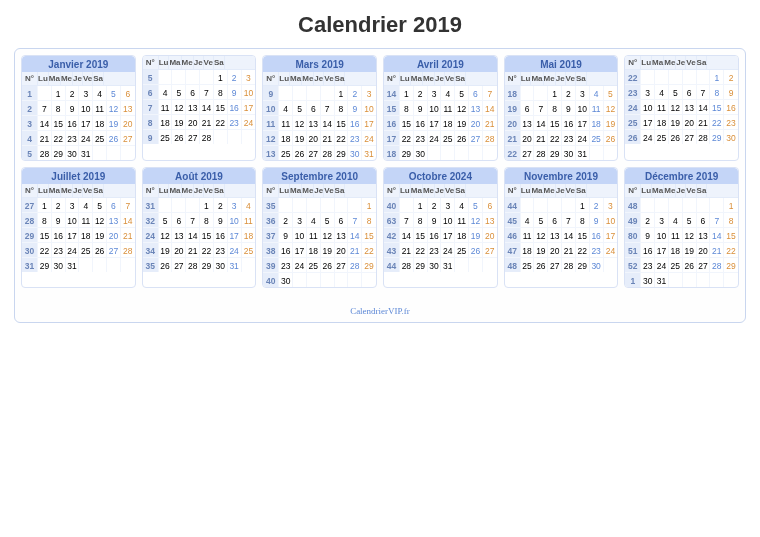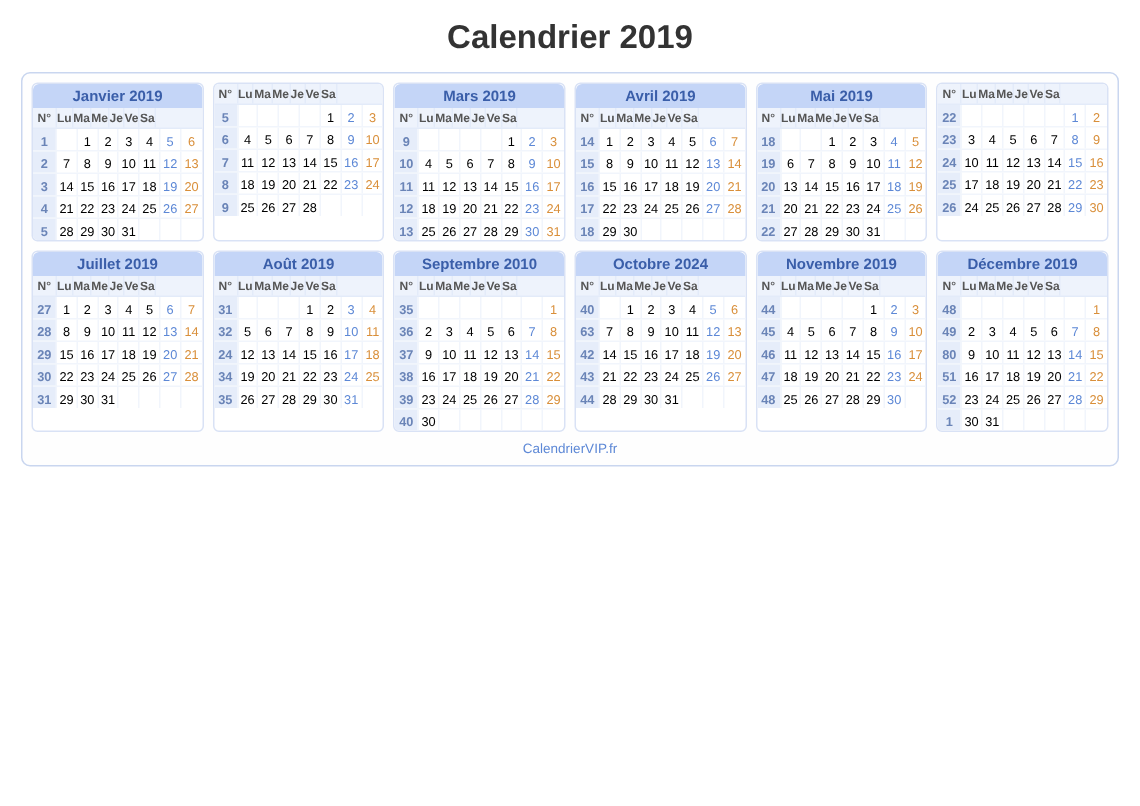--- a/index.html
+++ b/index.html
@@ -83,21 +83,22 @@
     color: #6a84b7;
     font-weight: bold;
     font-size: 7.5px;
   }
   .sat { color: #5d88d6; }
   .sun { color: #d98f3a; }
   .footer {
     text-align: center;
     font-size: 9px;
     color: #5d88d6;
-    margin-top: 0;
+    margin-top: 12px;
+    font-family: Liberation Serif, serif;
   }
 </style>
 </head>
 <body>
 
 <div class="title">Calendrier 2019</div>
 
 <div class="grid-wrap">
   <div class="months" id="months">
       <div class="month">

